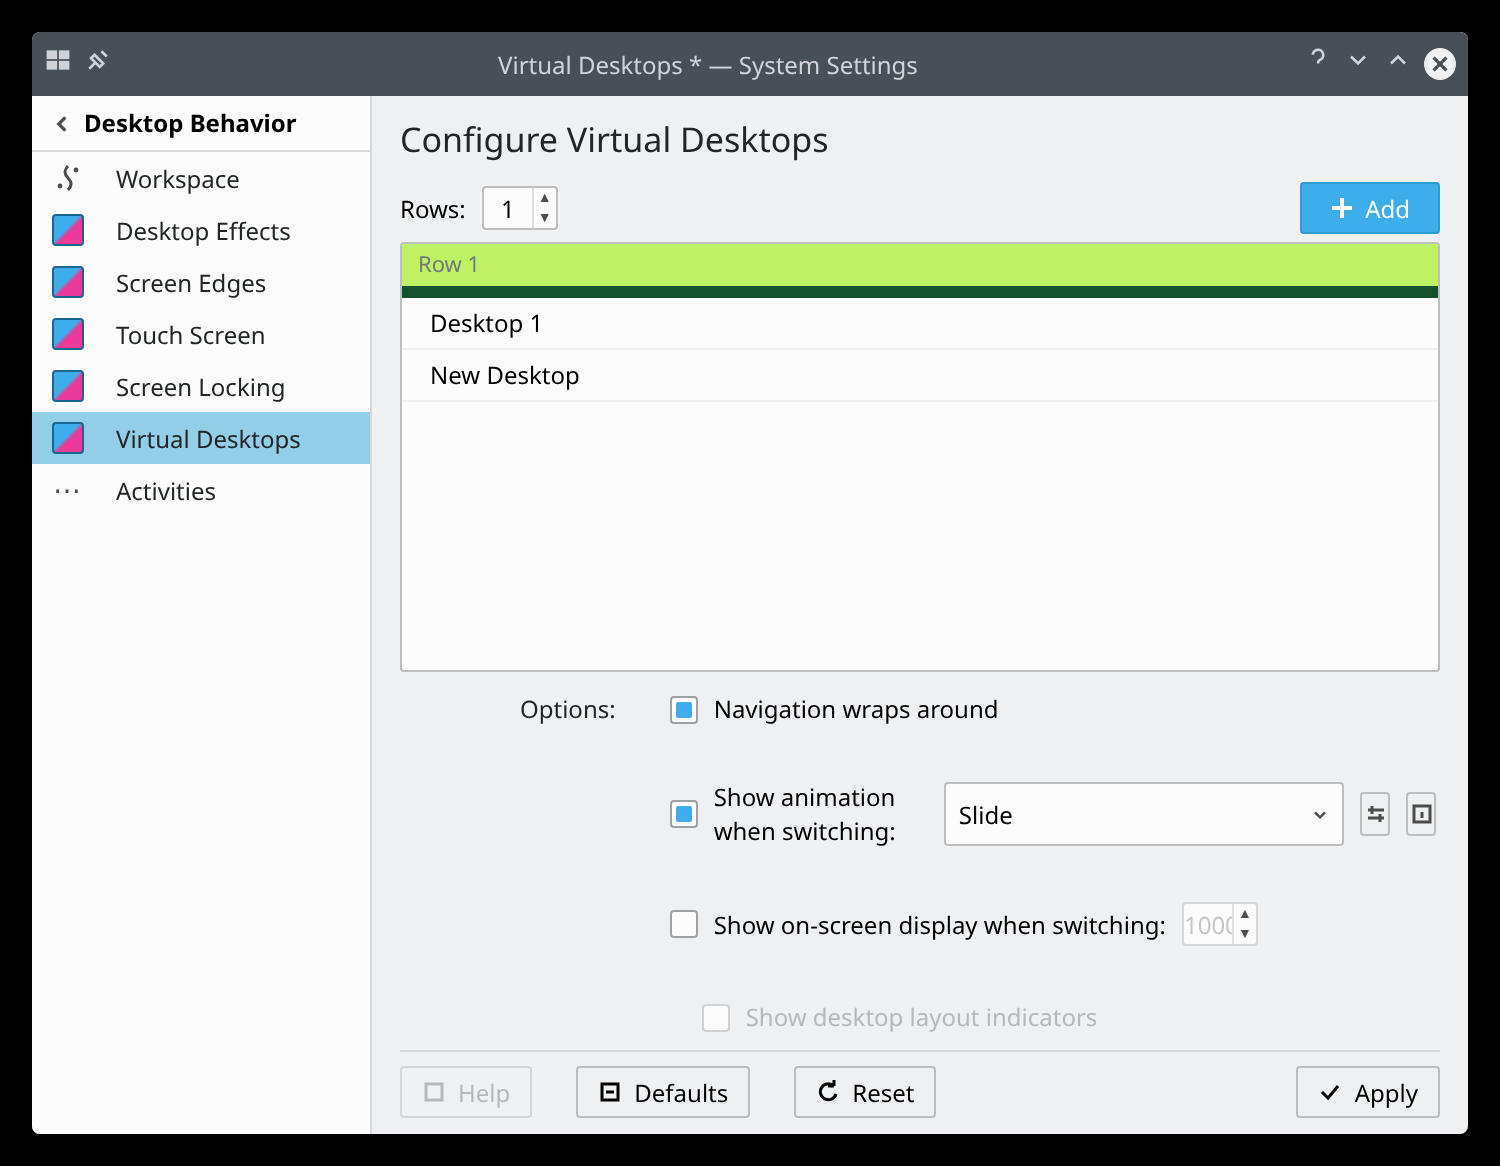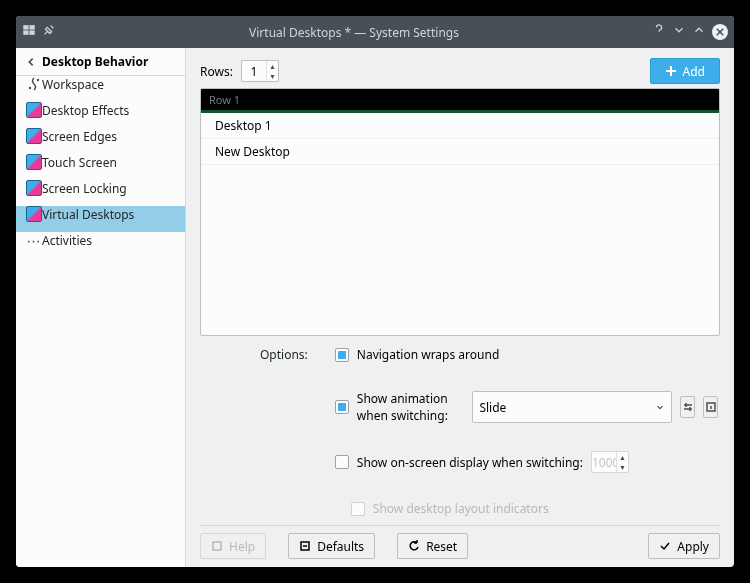--- a/index.html
+++ b/index.html
@@ -11,37 +11,37 @@
   .titlebar .title { flex: 1; text-align: center; color:#d0d4d8;}
   .titlebar .right-icons { display:flex; gap:6px; align-items:center;}
   .titlebar svg { width:14px; height:14px; fill:#cfd3d7; stroke:#cfd3d7;}
   .closebtn { width:16px;height:16px;border-radius:50%;background:#eff0f1;display:flex;align-items:center;justify-content:center;}
   .closebtn svg{width:8px;height:8px;stroke:#475057;stroke-width:2;}
   .body { flex:1; display:flex; min-height:0;}
   .sidebar { width:170px; background:#fcfcfc; border-right:1px solid #d8d9da; display:flex; flex-direction:column;}
   .crumb { height:28px; display:flex; align-items:center; padding:0 10px; border-bottom:1px solid #d8d9da; font-weight:bold; gap:6px;}
   .crumb svg{width:10px;height:10px;stroke:#4d4d4d;stroke-width:2;fill:none;}
   .nav { display:flex; flex-direction:column;}
-  .nav-item { height:26px; display:flex; align-items:flex-start; padding:0 10px; gap:0; color:#232627; cursor:default;}
+  .nav-item { height:26px; display:flex; align-items:center; padding:0 10px; gap:16px; color:#232627; cursor:default;}
   .nav-item.selected { background:#93cee9; }
   .nav-item .ic { width:16px; height:16px; display:flex; align-items:center; justify-content:center;}
   .nav-item .ic.gradient { border-radius:2px; background:linear-gradient(135deg,#3daee9 0%,#3daee9 45%,#e93a9a 55%,#e93a9a 100%); border:1px solid #1b668f;}
   .nav-item .ic.dots { color:#4d4d4d; font-size:14px; letter-spacing:1px;}
   .content { flex:1; display:flex; flex-direction:column; padding:10px 14px 8px 14px; min-width:0;}
   h1 { font-size:17px; font-weight:normal; color:#232627; margin-bottom:10px;}
   .rows-bar { display:flex; align-items:center; gap:8px; margin-bottom:4px;justify-content:center;}
   .rows-bar .spacer{flex:1;}
   .add-btn { background:#3daee9; color:#fff; border:1px solid #2e9bd6; border-radius:2px; height:26px; padding:0 14px; display:flex; align-items:center; gap:6px; cursor:default;}
   .add-btn svg{width:12px;height:12px;stroke:#fff;stroke-width:2;}
   .spin { display:flex; align-items:center; border:1px solid #bcbebf; background:#fcfcfc; height:22px; border-radius:2px;}
   .spin input{width:24px; border:none; background:transparent; text-align:center; font-size:12px; padding:2px 0;}
   .spin .arrows{display:flex;flex-direction:column;width:12px;border-left:1px solid #e0e0e0;}
   .spin .arrows span{height:10px;display:flex;align-items:center;justify-content:center;font-size:7px;color:#4d4d4d;line-height:1;}
   .list { flex:1; border:1px solid #bcbebf; background:#fcfcfc; border-radius:2px; overflow:hidden; display:flex; flex-direction:column; margin-bottom:10px;}
-  .list .group-header{ background:#000000; border-bottom:3px solid #14532d; padding:3px 8px; color:#76797c; font-size:11px;}
+  .list .group-header{ background:#bef264; border-bottom:6px solid #14532d; padding:3px 8px; color:#76797c; font-size:11px;}
   .list .row{ padding:4px 14px; border-bottom:1px solid #f0f1f2;}
   .options { display:grid; grid-template-columns:auto 1fr; column-gap:8px; row-gap:6px; align-items:center; padding-right:2px; padding-left:60px;gap:27px;}
   .options .label{ text-align:right; color:#232627;}
   .opt-row{display:flex;align-items:center;gap:8px;}
   .chk{ width:14px;height:14px;border:1px solid #9fa2a5;background:#fcfcfc;border-radius:2px;display:flex;align-items:center;justify-content:center;flex:none;}
   .chk.checked::after{content:"";width:8px;height:8px;background:#3daee9;border-radius:1px;}
   .combo{flex:0 0 200px;height:32px;border:1px solid #bcbebf;background:#fcfcfc;border-radius:2px;display:flex;align-items:center;padding:0 6px;gap:6px;}
   .combo .val{flex:1;}
   .combo svg{width:10px;height:10px;stroke:#4d4d4d;stroke-width:1.5;fill:none;}
   .tool-btn{width:24px;height:22px;border:1px solid #bcbebf;background:#eff0f1;border-radius:2px;display:flex;align-items:center;justify-content:center;}
@@ -133,20 +133,21 @@
           <span>Virtual Desktops</span>
         </div>
         <div class="nav-item">
           <span class="ic dots">⋯</span>
           <span>Activities</span>
         </div>
       </div>
     </div>
 
     <div class="content">
+      <h1>Configure Virtual Desktops</h1>
 
       <div class="rows-bar">
         <span>Rows:</span>
         <div class="spin">
           <input value="1" style="">
           <div class="arrows">
                 <span>▲</span>
                 <span>▼</span>
               </div>
         </div>

